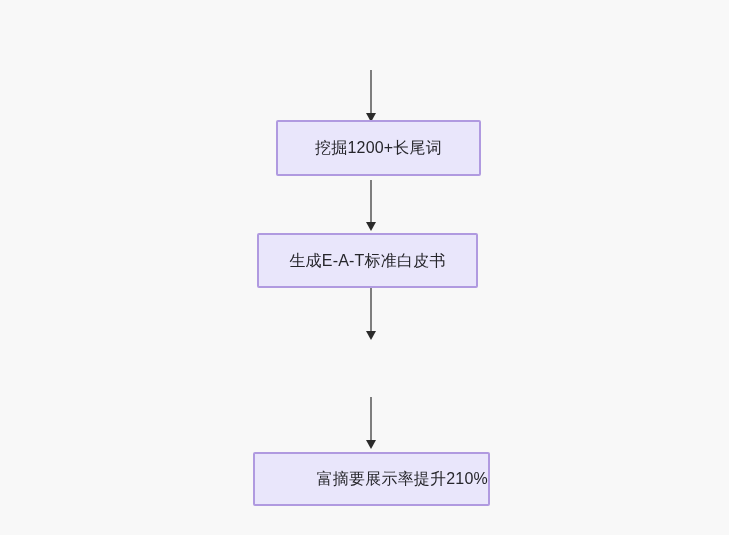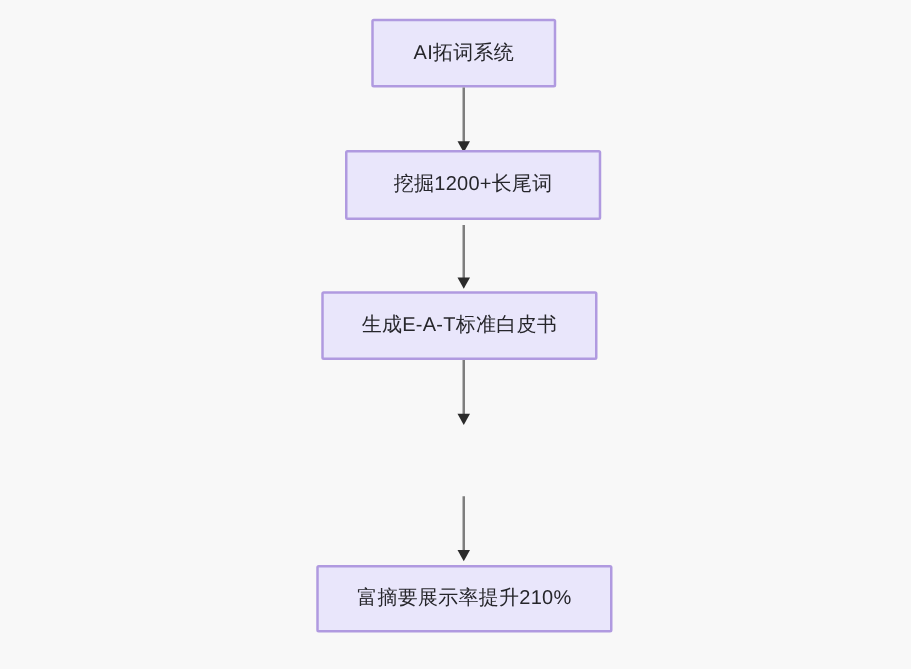--- a/index.html
+++ b/index.html
@@ -48,23 +48,20 @@
     border-left: 5px solid transparent;
     border-right: 5px solid transparent;
     border-top: 9px solid #2b2b2b;
   }
 </style>
 </head>
 <body>
 
 <div id="flow-canvas">
 
-  <div class="node" style="left:297px; top:15px; width:148px; height:55px;">
-    <span class="node-label">AI拓词系统</span>
-  </div>
 
   <div class="connector" style="left:370px; top:70px; height:45px;"></div>
   <div class="arrowhead" style="left:366px; top:113px;"></div>
 
   <div class="node" style="left:276px; top:120px; width:205px; height:56px;">
     <span class="node-label">挖掘1200+长尾词</span>
   </div>
 
   <div class="connector" style="left:370px; top:180px; height:44px;"></div>
   <div class="arrowhead" style="left:366px; top:222px;"></div>
@@ -73,17 +70,17 @@
     <span class="node-label">生成E-A-T标准白皮书</span>
   </div>
 
   <div class="connector" style="left:370px; top:288px; height:45px;"></div>
   <div class="arrowhead" style="left:366px; top:331px;"></div>
 
 
   <div class="connector" style="left:370px; top:397px; height:45px;"></div>
   <div class="arrowhead" style="left:366px; top:440px;"></div>
 
-  <div class="node" style="left:253px; top:452px; width:237px; height:54px;">
+  <div class="node" style="left:253px; top:452px; width:237px; height:54px;justify-content:flex-end;">
     <span class="node-label">富摘要展示率提升210%</span>
   </div>
 
 </div>
 
 </body></html>

